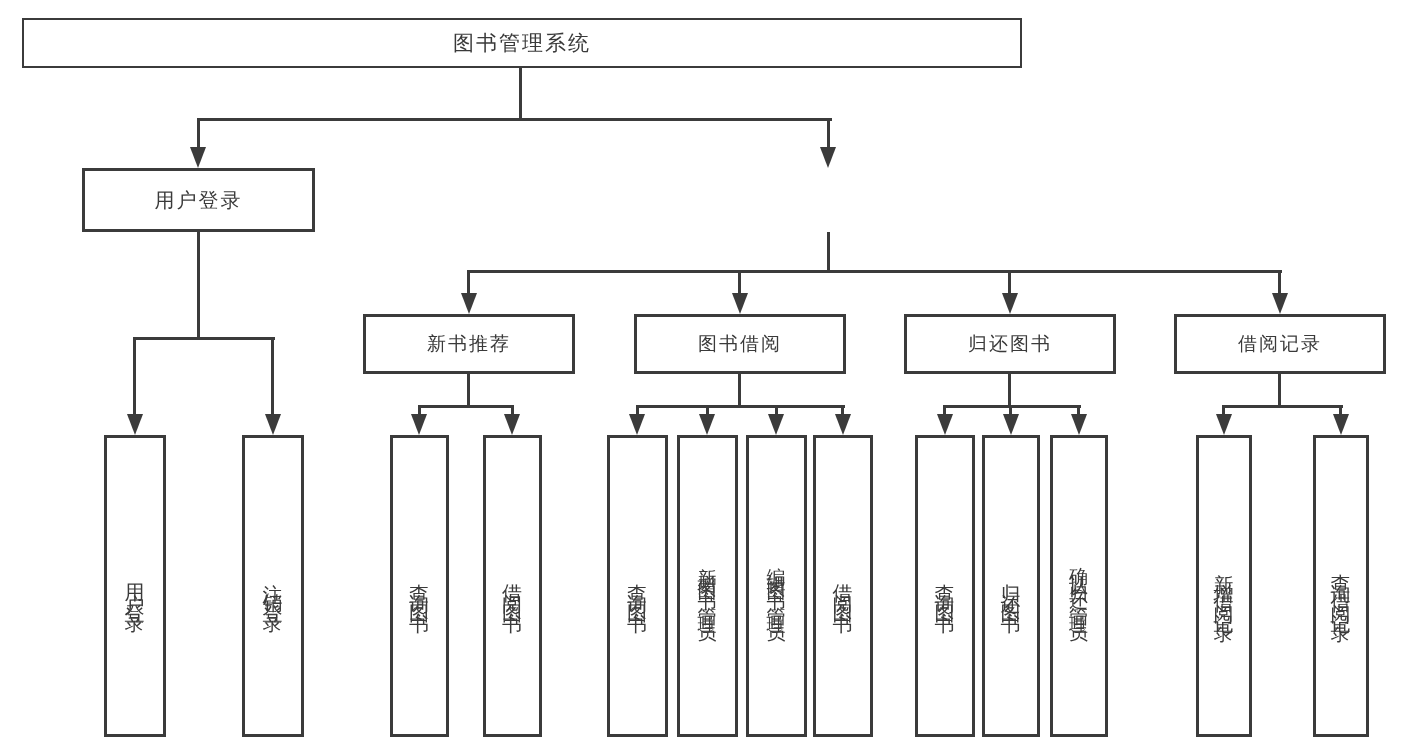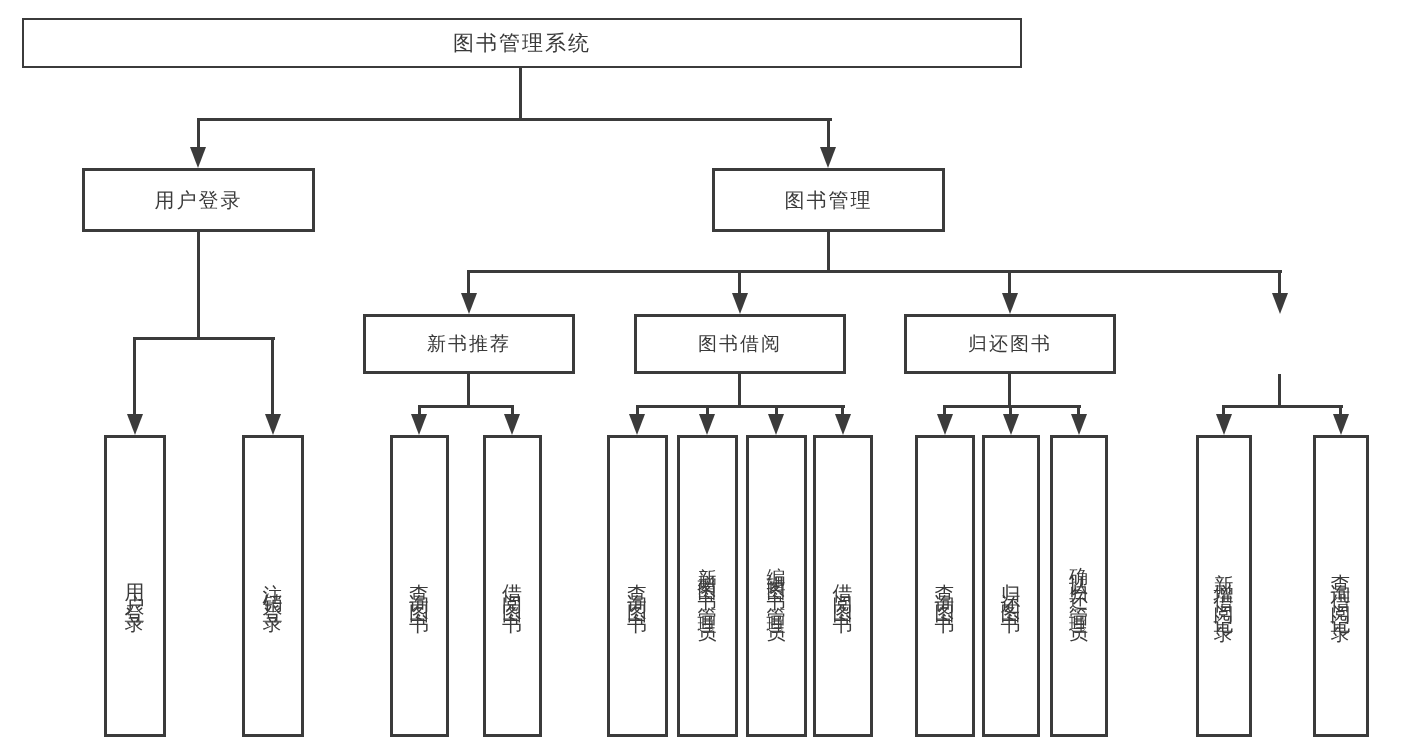--- a/index.html
+++ b/index.html
@@ -59,21 +59,20 @@
   <div class="box root-box" style="left:22px;top:18px;width:1000px;height:50px;">图书管理系统</div>
 
   <div class="vline" style="left:519px;top:68px;height:50px;"></div>
   <div class="hline" style="left:197px;top:118px;width:635px;"></div>
   <div class="vline" style="left:197px;top:118px;height:32px;"></div>
   <div class="arrow" style="left:190px;top:147px;"></div>
   <div class="vline" style="left:827px;top:118px;height:32px;"></div>
   <div class="arrow" style="left:820px;top:147px;"></div>
 
   <div class="box l2-box" style="left:82px;top:168px;width:233px;height:64px;">用户登录</div>
-  <div class="box l2-box" style="left:712px;top:168px;width:233px;height:64px;">图书管理</div>
 
   <div class="vline" style="left:197px;top:232px;height:105px;"></div>
   <div class="hline" style="left:133px;top:337px;width:142px;"></div>
   <div class="vline" style="left:133px;top:337px;height:79px;"></div>
   <div class="arrow" style="left:127px;top:414px;"></div>
   <div class="vline" style="left:271px;top:337px;height:79px;"></div>
   <div class="arrow" style="left:265px;top:414px;"></div>
 
   <div class="vline" style="left:827px;top:232px;height:38px;"></div>
   <div class="hline" style="left:468px;top:270px;width:814px;"></div>
@@ -82,20 +81,21 @@
   <div class="vline" style="left:738px;top:270px;height:25px;"></div>
   <div class="arrow" style="left:732px;top:293px;"></div>
   <div class="vline" style="left:1008px;top:270px;height:25px;"></div>
   <div class="arrow" style="left:1002px;top:293px;"></div>
   <div class="vline" style="left:1278px;top:270px;height:25px;"></div>
   <div class="arrow" style="left:1272px;top:293px;"></div>
 
   <div class="box l3-box" style="left:363px;top:314px;width:212px;height:60px;">新书推荐</div>
   <div class="box l3-box" style="left:634px;top:314px;width:212px;height:60px;">图书借阅</div>
   <div class="box l3-box" style="left:904px;top:314px;width:212px;height:60px;">归还图书</div>
+  <div class="box l3-box" style="left:1174px;top:314px;width:212px;height:60px;">借阅记录</div>
 
   <div class="vline" style="left:467px;top:374px;height:31px;"></div>
   <div class="hline" style="left:418px;top:405px;width:96px;"></div>
   <div class="vline" style="left:418px;top:405px;height:11px;"></div>
   <div class="arrow" style="left:411px;top:414px;"></div>
   <div class="vline" style="left:511px;top:405px;height:11px;"></div>
   <div class="arrow" style="left:504px;top:414px;"></div>
 
   <div class="vline" style="left:738px;top:374px;height:31px;"></div>
   <div class="hline" style="left:636px;top:405px;width:209px;"></div>

